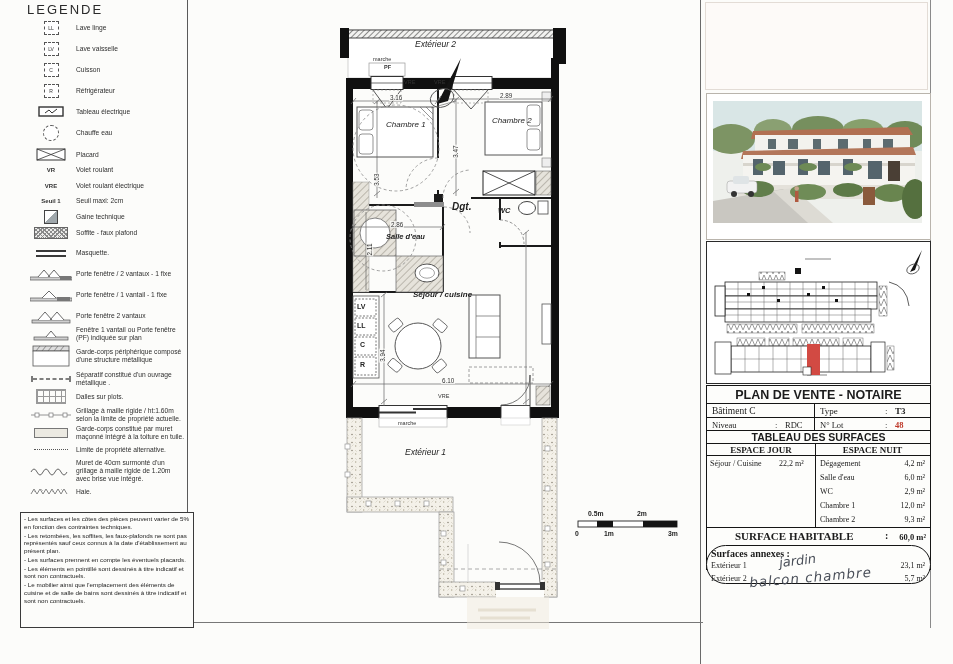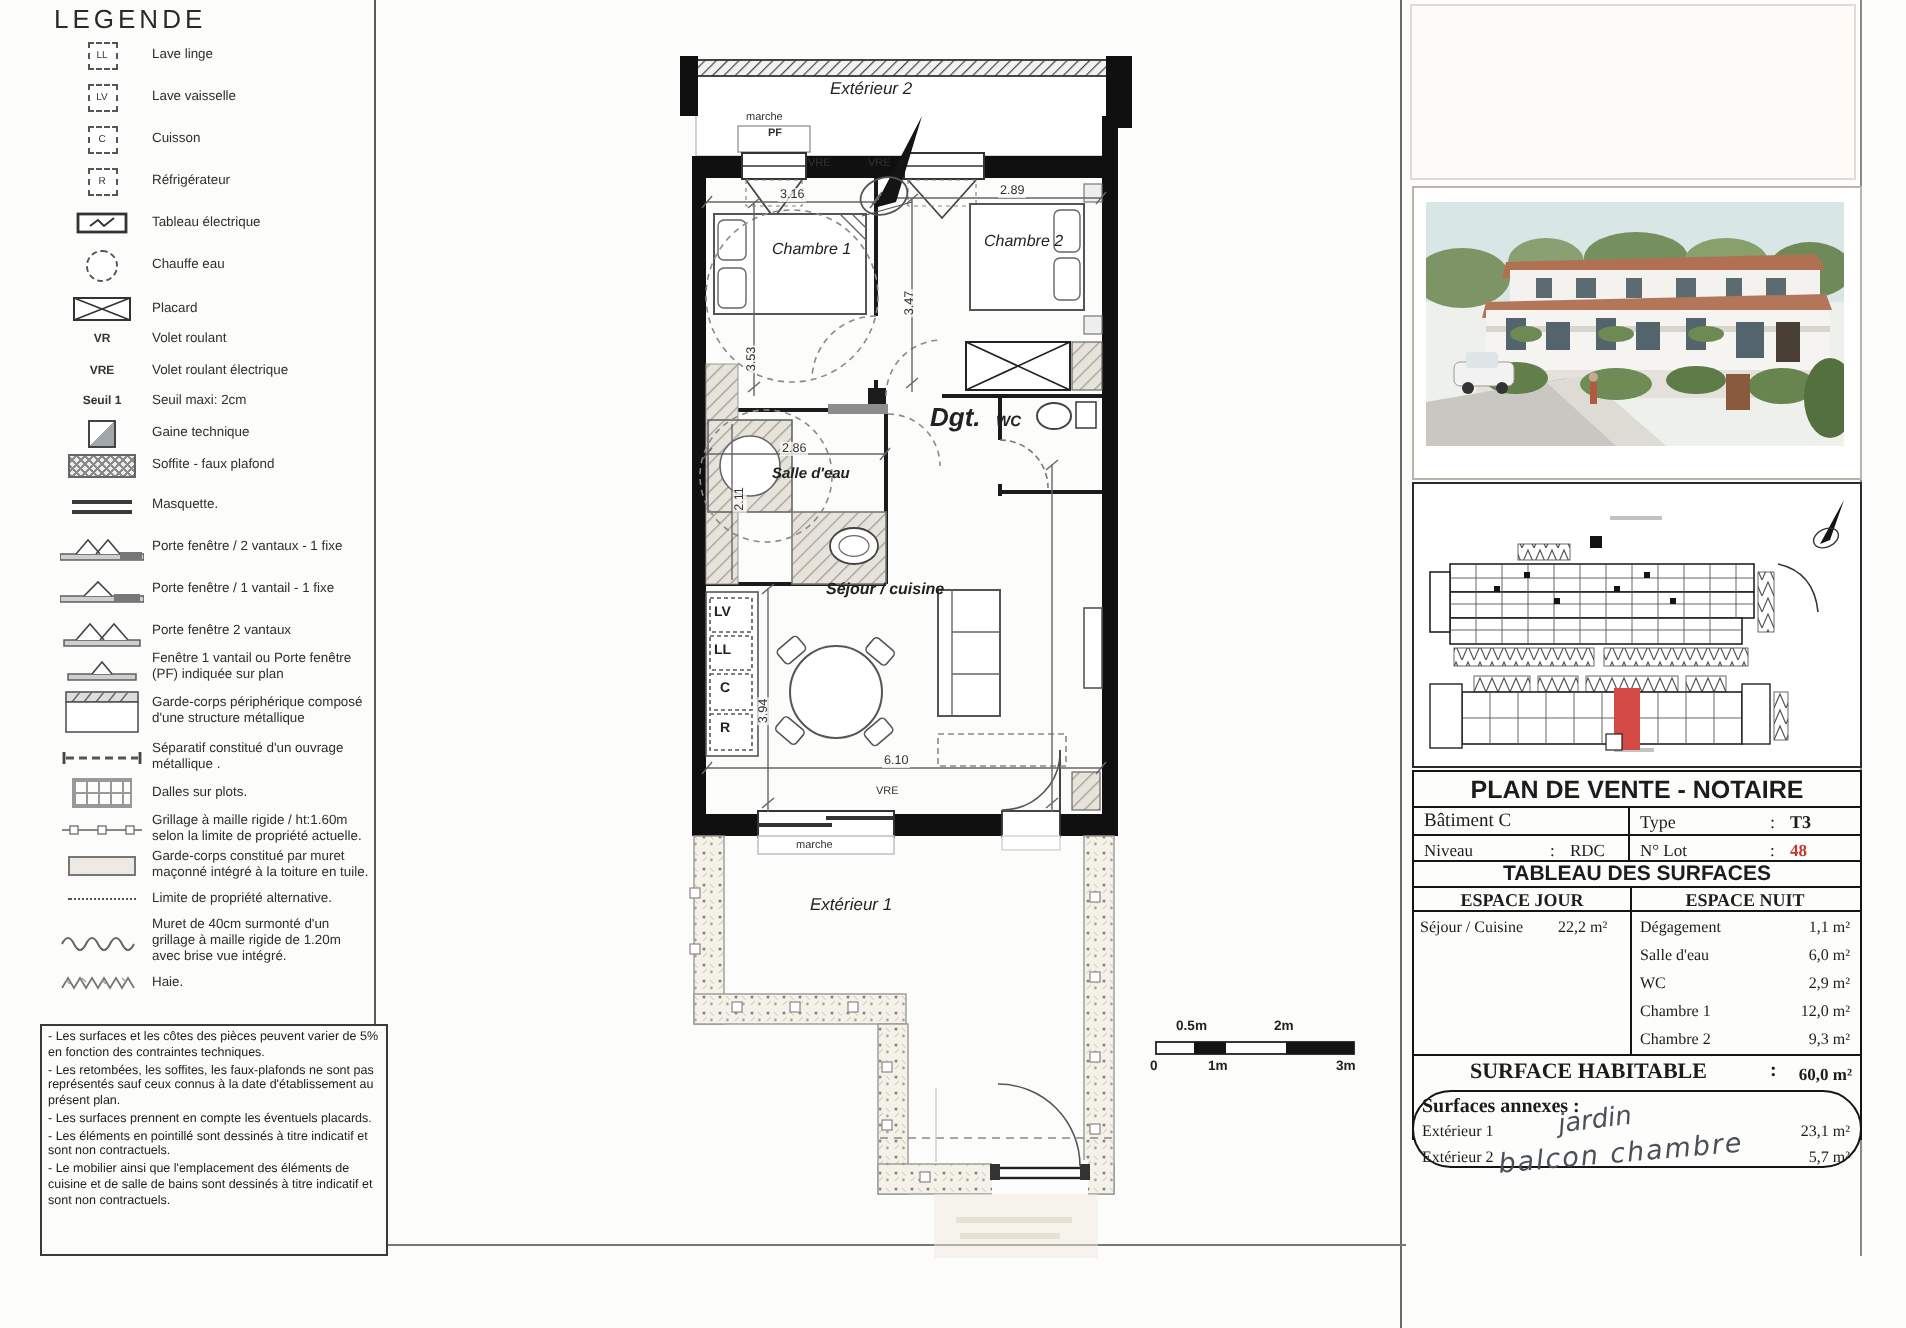--- a/index.html
+++ b/index.html
@@ -429,21 +429,21 @@
   <div class="pl tiny" style="left:373px;top:56px;">marche</div>
   <div class="pl tiny b" style="left:384px;top:64px;">PF</div>
   <div class="pl tiny" style="left:404px;top:79px;">VRE</div>
   <div class="pl tiny" style="left:434px;top:79px;">VRE</div>
   <div class="pl dim" style="left:389px;top:94px;">3.16</div>
   <div class="pl dim" style="left:499px;top:92px;">2.89</div>
   <div class="pl it" style="left:386px;top:120px;font-size:8px;">Chambre 1</div>
   <div class="pl it" style="left:492px;top:116px;font-size:8px;">Chambre 2</div>
   <div class="pl dim rot" style="left:369px;top:176px;">3.53</div>
   <div class="pl dim rot" style="left:448px;top:148px;">3.47</div>
-  <div class="pl it b" style="left:452px;top:201px;font-size:13px;margin-left:13px;">Dgt.</div>
+  <div class="pl it b" style="left:452px;top:201px;font-size:10px;">Dgt.</div>
   <div class="pl it b" style="left:498px;top:206px;font-size:7.5px;">WC</div>
   <div class="pl dim" style="left:390px;top:221px;">2.86</div>
   <div class="pl it b" style="left:386px;top:232px;font-size:7.5px;">Salle d'eau</div>
   <div class="pl dim rot" style="left:363px;top:246px;">2.11</div>
   <div class="pl it b" style="left:413px;top:290px;font-size:8px;">Séjour / cuisine</div>
   <div class="pl b" style="left:357px;top:303px;font-size:7px;">LV</div>
   <div class="pl b" style="left:357px;top:322px;font-size:7px;">LL</div>
   <div class="pl b" style="left:360px;top:341px;font-size:7px;">C</div>
   <div class="pl b" style="left:360px;top:361px;font-size:7px;">R</div>
   <div class="pl dim rot" style="left:375px;top:352px;">3.94</div>
@@ -590,21 +590,21 @@
     <div class="trow" style="height:12px;border-bottom:1px solid #151515;font-size:9px;font-weight:600;">
       <span class="tcell" style="left:0;top:1px;width:108px;text-align:center;">ESPACE JOUR</span>
       <span class="abs" style="left:108px;top:0;width:1px;height:12px;background:#151515;"></span>
       <span class="tcell" style="left:109px;top:1px;width:113px;text-align:center;">ESPACE NUIT</span>
     </div>
     <div class="trow" style="height:72px;border-bottom:1.2px solid #151515;font-size:8px;">
       <span class="abs" style="left:108px;top:0;width:1px;height:72px;background:#151515;"></span>
       <span class="tcell" style="left:3px;top:3px;">Séjour / Cuisine</span>
       <span class="tcell" style="left:72px;top:3px;">22,2 m²</span>
       <span class="tcell" style="left:113px;top:3px;">Dégagement</span>
-      <span class="tcell" style="right:5px;top:3px;">1,1 m²</span>
+      <span class="tcell" style="right:5px;top:3px;">4,2 m²</span>
       <span class="tcell" style="left:113px;top:17px;">Salle d'eau</span>
       <span class="tcell" style="right:5px;top:17px;">6,0 m²</span>
       <span class="tcell" style="left:113px;top:31px;">WC</span>
       <span class="tcell" style="right:5px;top:31px;">2,9 m²</span>
       <span class="tcell" style="left:113px;top:45px;">Chambre 1</span>
       <span class="tcell" style="right:5px;top:45px;">12,0 m²</span>
       <span class="tcell" style="left:113px;top:59px;">Chambre 2</span>
       <span class="tcell" style="right:5px;top:59px;">9,3 m²</span>
     </div>
     <div class="trow" style="height:16px;">

